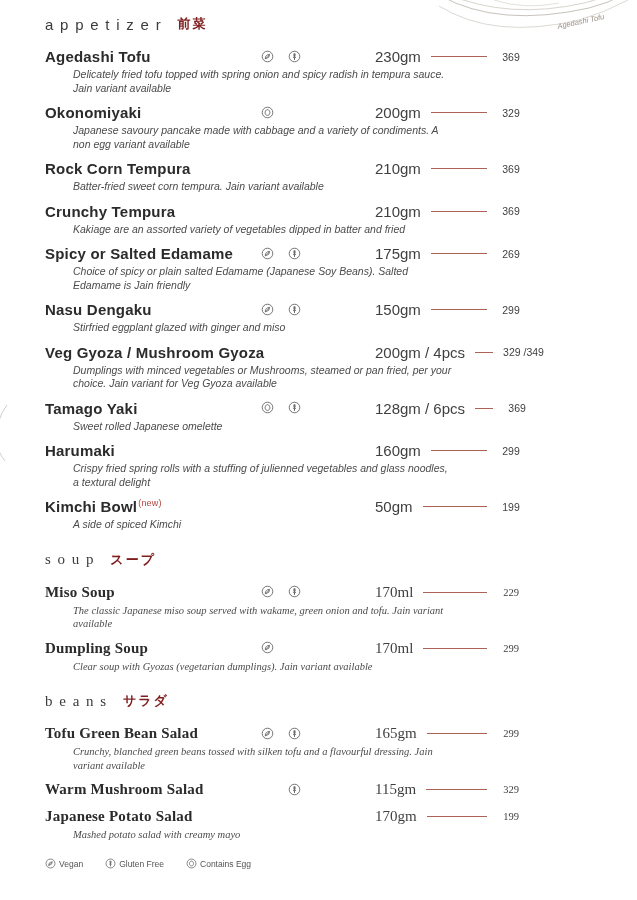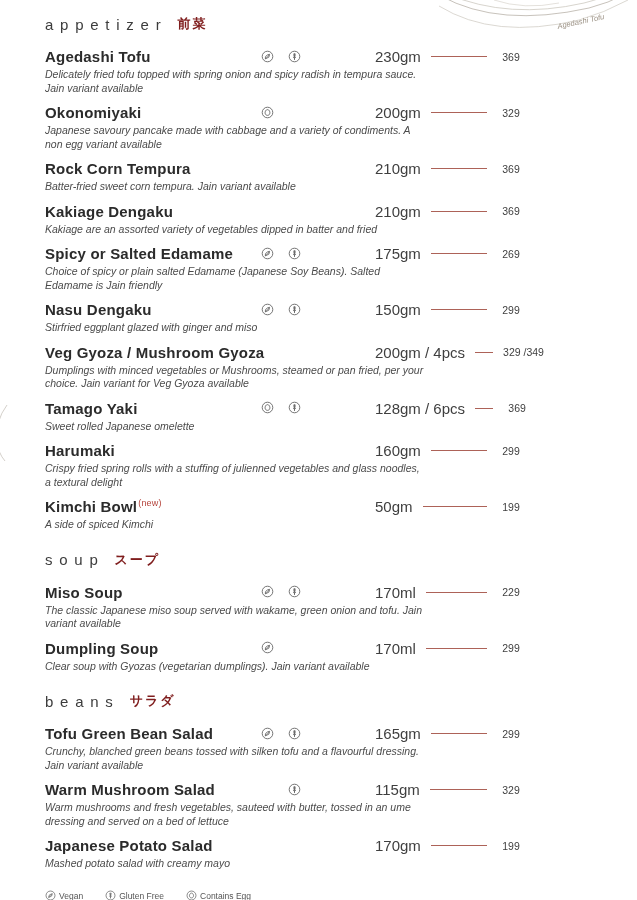--- a/index.html
+++ b/index.html
@@ -8,21 +8,21 @@
     width:637px; height:900px;
     background:#ffffff;
     font-family:"Liberation Sans", sans-serif;
     color:#2e2e2e;
     overflow:hidden;
   }
   .content { position:absolute; left:45px; top:14px; width:480px; }
 
   
   .section { margin:0; }
-  .section + .section { margin-top:18px; }
+  .section + .section { margin-top:18px;font-family:Liberation Serif, serif; }
   .sec-head { display:flex; align-items:center; height:20px; margin-bottom:13px; }
   .sec-title { font-size:15px; letter-spacing:0.45em; color:#3c3c3c; font-weight:400; }
   .sec-jp { font-size:13px; letter-spacing:2px; color:#7f1d1d; margin-left:10px; font-weight:700; }
 
   
   .item { margin-bottom:8px; }
   .row { display:flex; align-items:center; height:19px; }
   .name {
     width:212px; flex-shrink:0; white-space:nowrap; overflow:visible;
     font-size:15px; font-weight:700; color:#2b2b2b; letter-spacing:0.2px;
@@ -31,25 +31,25 @@
   .icons { position:relative; width:118px; height:14px; flex-shrink:0; }
   .mark { position:absolute; top:0; width:13px; height:13px; }
   .mark-s1 { left:4px; }
   .mark-s2 { left:31px; }
   .mark svg { display:block; width:13px; height:13px; }
   .qty { font-size:15px; color:#3f3f3f; white-space:nowrap; flex-shrink:0; }
   .lead-line { flex:1; height:0; border-top:1px solid #ad6258; margin:0 10px; min-width:18px; }
   .price { font-size:10.5px; color:#3f3f3f; white-space:nowrap; text-align:center; min-width:28px; flex-shrink:0; }
   .desc {
     font-size:10.5px; font-style:italic; color:#4b4b4b;
-    line-height:13.5px; max-width:380px; margin-top:2px;
+    line-height:13.5px; max-width:380px; margin-top:2px;margin-left:28px;
   }
 
   
-  .legend { position:absolute; left:45px; top:858px; display:flex; align-items:center;margin-top:32px; }
+  .legend { position:absolute; left:45px; top:858px; display:flex; align-items:center; }
   .legend-item { display:flex; align-items:center; margin-right:22px; }
   .legend-item .mark { position:static; width:11px; height:11px; margin-right:3px; }
   .legend-item .mark svg { width:11px; height:11px; }
   .legend-label { font-size:8.5px; color:#555555; }
 
   
   .sketch { position:absolute; top:-6px; right:8px; width:190px; height:58px; }
   .sketch-caption {
     position:absolute; top:17px; right:32px;
     font-size:7.5px; font-style:italic; color:#9b9184;
@@ -131,21 +131,21 @@
       <span class="icons"></span>
       <span class="qty">210gm</span>
       <span class="lead-line"></span>
       <span class="price">369</span>
     </div>
     <div class="desc">Batter-fried sweet corn tempura. Jain variant available</div>
   </div>
 
   <div class="item">
     <div class="row">
-      <span class="name"><span>Kakiage Dengaku</span></span>
+      <span class="name"><span>Crunchy Tempura</span></span>
       <span class="icons"></span>
       <span class="qty">210gm</span>
       <span class="lead-line"></span>
       <span class="price">369</span>
     </div>
     <div class="desc">Kakiage are an assorted variety of vegetables dipped in batter and fried</div>
   </div>
 
   <div class="item">
     <div class="row">
@@ -353,21 +353,20 @@
     <circle cx="7" cy="7" r="5.7" fill="none" stroke="#5a5a5a" stroke-width="0.9"></circle>
     <path d="M7 3.4 L7 10.8" stroke="#5a5a5a" stroke-width="0.9" fill="none"></path>
     <path d="M7 5.4 L5.4 4.1 M7 5.4 L8.6 4.1 M7 7.2 L5.4 5.9 M7 7.2 L8.6 5.9 M7 9 L5.4 7.7 M7 9 L8.6 7.7" stroke="#5a5a5a" stroke-width="0.8" fill="none"></path>
   </svg>
                 </span>
               </span>
       <span class="qty">115gm</span>
       <span class="lead-line"></span>
       <span class="price">329</span>
     </div>
-    <div class="desc">Warm mushrooms and fresh vegetables, sauteed with butter, tossed in an ume dressing and served on a bed of lettuce</div>
   </div>
 
   <div class="item">
     <div class="row">
       <span class="name"><span>Japanese Potato Salad</span></span>
       <span class="icons"></span>
       <span class="qty">170gm</span>
       <span class="lead-line"></span>
       <span class="price">199</span>
     </div>

